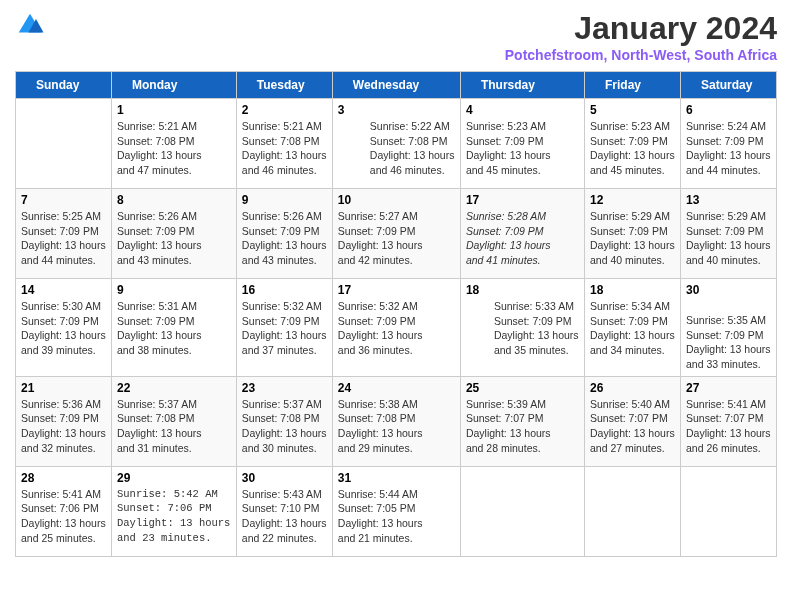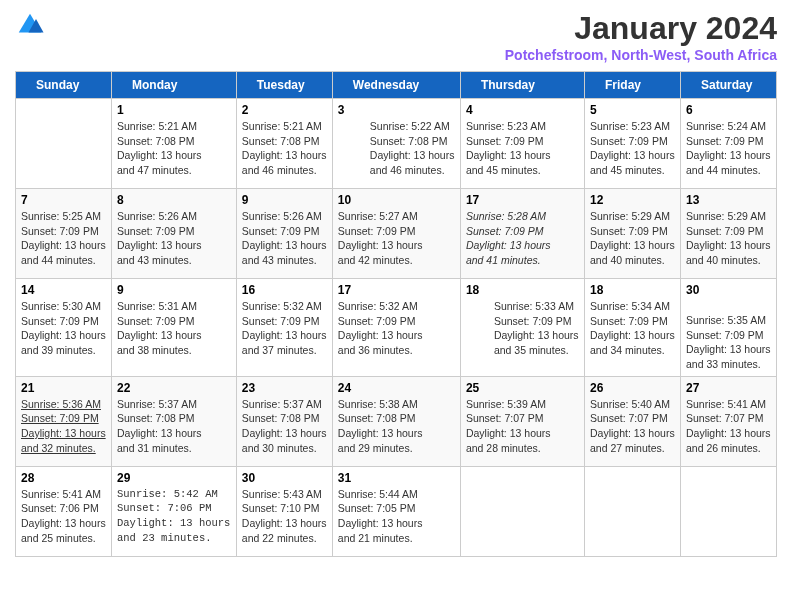--- a/index.html
+++ b/index.html
@@ -260,21 +260,21 @@
           <span class="day-num">30</span>
           <div class="day-info" style="white-space: pre-wrap; margin-top: 16px;">Sunrise: 5:35 AM
 Sunset: 7:09 PM
 Daylight: 13 hours
 and 33 minutes.</div>
         </td>
       </tr>
       <tr>
         <td>
           <span class="day-num">21</span>
-          <div class="day-info" style="white-space: pre-wrap; text-decoration: underline;">Sunrise: 5:36 AM
+          <div class="day-info" style="white-space: pre-wrap;">Sunrise: 5:36 AM
 Sunset: 7:09 PM
 Daylight: 13 hours
 and 32 minutes.</div>
         </td>
         <td>
           <span class="day-num">22</span>
           <div class="day-info" style="white-space: pre-wrap;">Sunrise: 5:37 AM
 Sunset: 7:08 PM
 Daylight: 13 hours
 and 31 minutes.</div>

